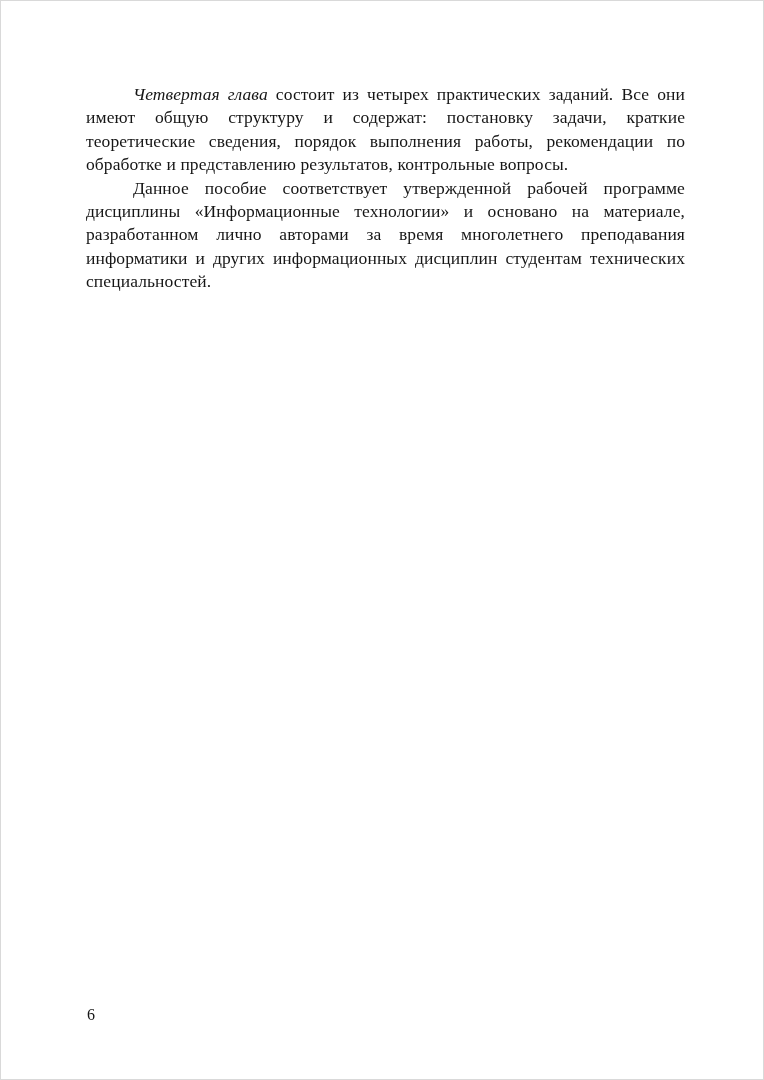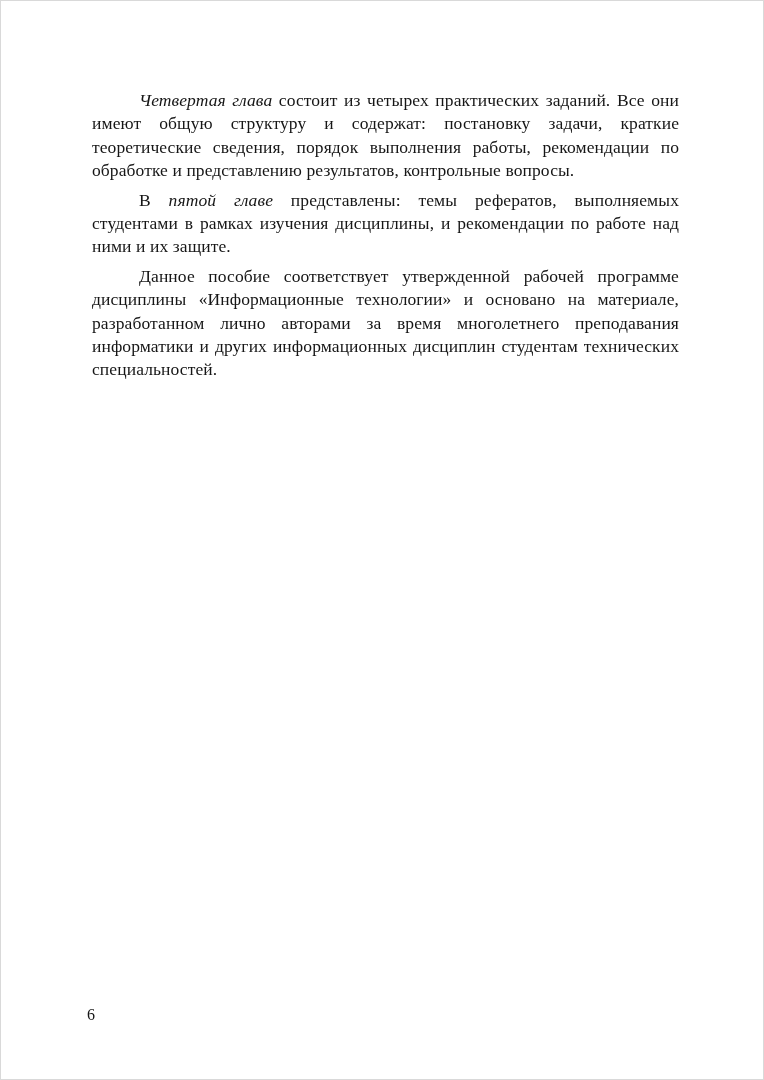--- a/index.html
+++ b/index.html
@@ -18,21 +18,21 @@
     color: #161616;
     overflow: hidden;
   }
   .text-block {
     position: absolute;
     top: 82px;
     left: 85px;
     right: 78px;
   }
   .para {
-    margin: 6px;
+    margin: 0;
     text-align: justify;
     text-indent: 47px;
     font-size: 17.5px;
     line-height: 23.4px;
     letter-spacing: 0.1px;
   }
   .seg-italic {
     font-style: italic;
   }
   .page-number {
@@ -47,23 +47,20 @@
 <body>
 
 <div class="page">
 
   <div class="text-block">
 
     <p class="para">
       <span class="seg-italic">Четвертая глава</span><span> состоит из четырех практических заданий. Все они имеют общую структуру и содержат: постановку задачи, краткие теоретические сведения, порядок выполнения работы, рекомендации по обработке и представлению результатов, контрольные вопросы.</span>
     </p>
 
-    <p class="para">
-      <span>В </span><span class="seg-italic">пятой главе</span><span> представлены: темы рефератов, выполняемых студентами в рамках изучения дисциплины, и рекомендации по работе над ними и их защите.</span>
-    </p>
 
 
     <p class="para">
       <span>Данное пособие соответствует утвержденной рабочей программе дисциплины «Информационные технологии» и основано на материале, разработанном лично авторами за время многолетнего преподавания информатики и других информационных дисциплин студентам технических специальностей.</span>
     </p>
 
   </div>
 
   <div class="page-number">6</div>
 

